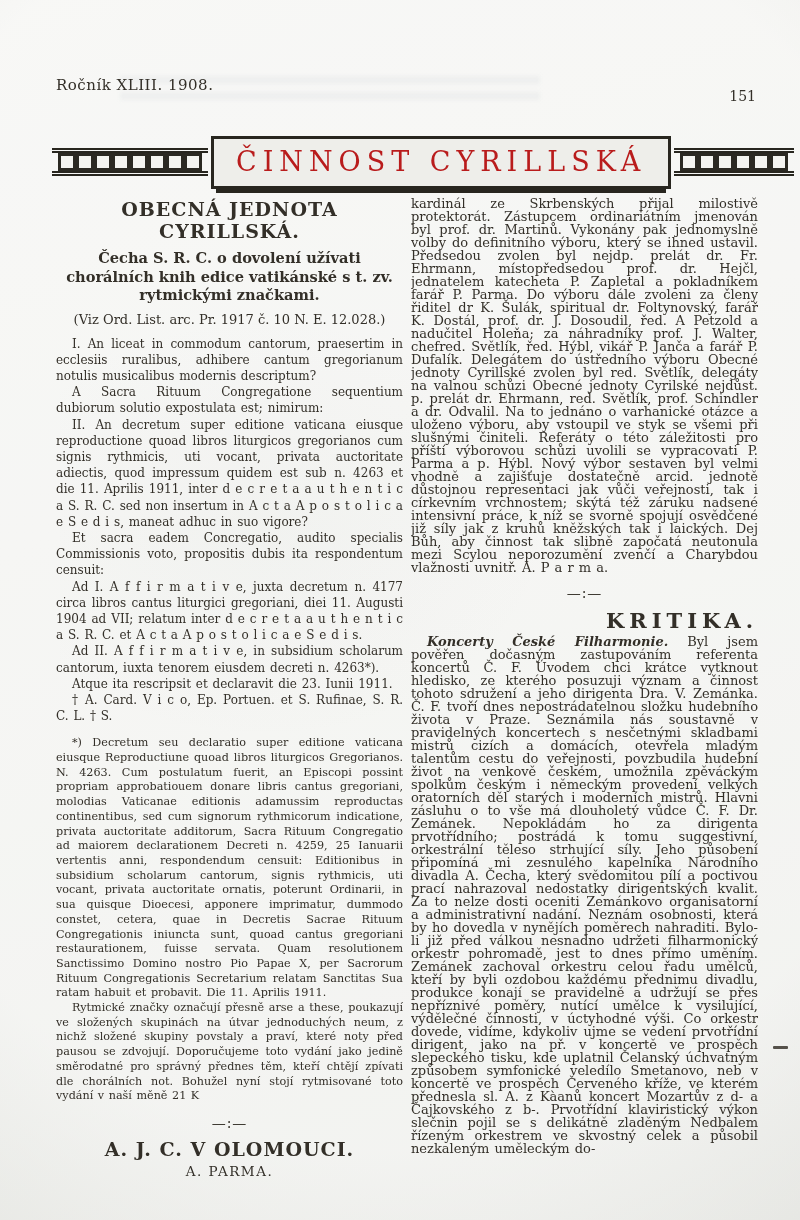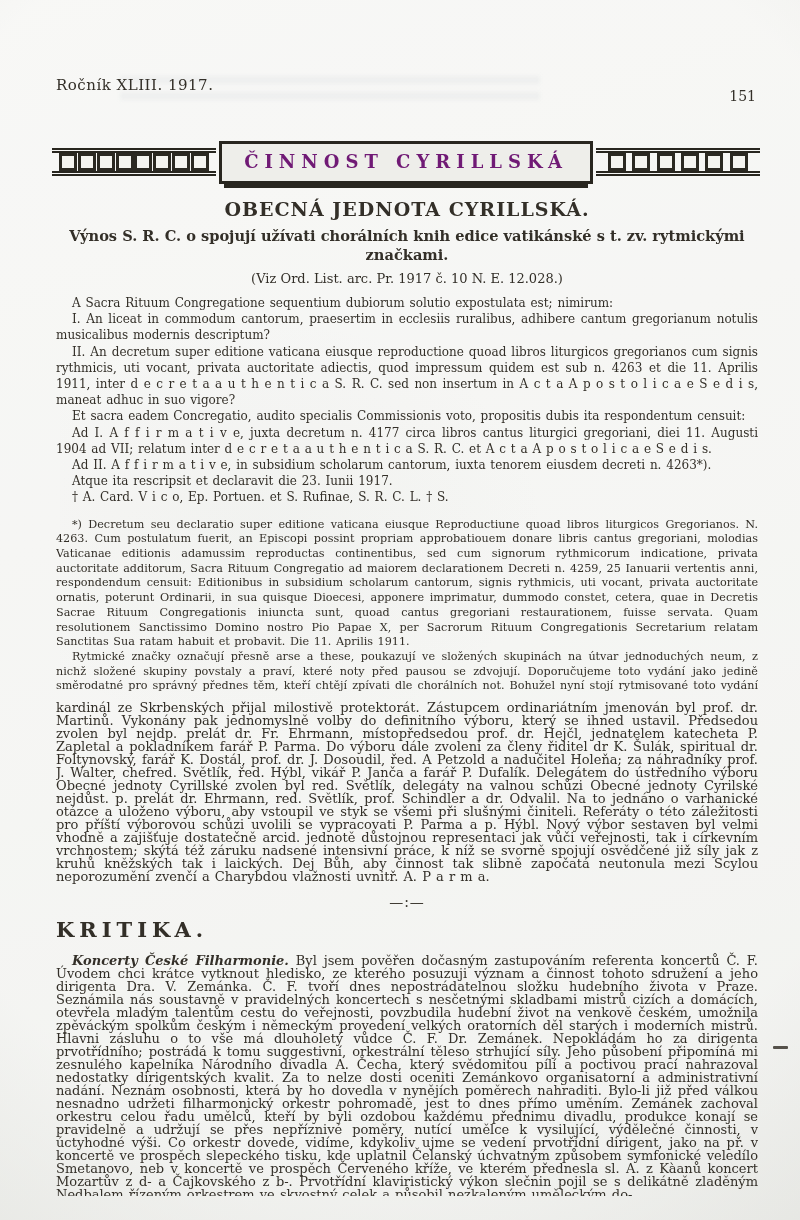--- a/index.html
+++ b/index.html
@@ -20,49 +20,49 @@
   .top-header{position:absolute;left:56px;right:44px;top:76px;display:flex;justify-content:space-between;align-items:flex-start;}
   .volume{font-size:15px;letter-spacing:.5px;}
   .pageno{font-size:14px;margin-top:12px;}
   
   .banner{position:absolute;left:52px;right:40px;top:134px;display:flex;align-items:center;height:56px;}
   .strip{flex:1;align-self:center;border-top:5px double #28261f;border-bottom:5px double #28261f;
     height:28px;display:flex;align-items:center;justify-content:space-evenly;padding:0 6px;box-sizing:border-box;}
   .sq{width:12px;height:12px;border:3px solid #2b2922;background:#f4f4f0;display:inline-block;}
   .title-box{border:3px solid #28261f;background:#eeeeea;padding:7px 22px 9px;margin:0 3px;
     box-shadow:0 9px 0 -5px #28261f;position:relative;z-index:2;}
-  .banner-title{font-size:18px;font-weight:bold;letter-spacing:6px;white-space:nowrap;color:#701a75;}
+  .banner-title{font-size:27px;font-weight:normal;letter-spacing:6px;white-space:nowrap;color:#b91c1c;}
   
-  .columns{position:absolute;left:56px;right:42px;top:197px;bottom:24px;display:flex;gap:8px;flex-direction:column;}
+  .columns{position:absolute;left:56px;right:42px;top:197px;bottom:24px;display:flex;gap:8px;}
   .col{flex:1;min-width:0;overflow:hidden;}
   .para{margin:0;text-align:justify;font-size:12px;line-height:16.2px;text-indent:16px;
     word-spacing:1px;}
   .para.noindent{text-indent:0;}
   .col-right .para{font-size:13px;line-height:13px;}
   .footnote{margin-top:12px;}
   .footnote .para{font-size:11.2px;line-height:14.7px;}
   .a1-title{font-size:19px;font-weight:bold;text-align:center;margin:1px 0 7px;letter-spacing:1px;}
   .a1-subtitle{font-size:14.6px;font-weight:bold;text-align:center;line-height:18.5px;margin:0 0 7px;}
   .a1-ref{font-size:13px;text-align:center;margin:0 0 9px;}
   .divider{text-align:center;font-size:14px;letter-spacing:1px;margin:11px 0 7px;color:#3a362e;}
   .a2-title{font-size:19px;font-weight:bold;text-align:center;letter-spacing:1px;margin:4px 0 3px;}
   .a2-byline{font-size:13.5px;text-align:center;letter-spacing:1.5px;margin:0 0 8px;}
-  .kritika-title{font-size:21px;font-weight:bold;text-align:left;letter-spacing:5px;margin:6px 0 12px;}
+  .kritika-title{font-size:21px;font-weight:bold;text-align:right;letter-spacing:5px;margin:6px 0 2px;}
   .lead{font-weight:bold;font-style:italic;}
   .margin-mark{position:absolute;right:12px;top:1046px;width:15px;height:3px;background:#55514a;border-radius:1px;}
 </style>
 </head>
 <body>
 
 <div class="page">
   <div class="smudge s1"></div>
   <div class="smudge s2"></div>
 
   <div class="top-header">
-    <span class="volume">Ročník XLIII. 1917.</span>
+    <span class="volume">Ročník XLIII. 1908.</span>
     <span class="pageno">151</span>
   </div>
 
   <div class="banner">
     <div class="strip">
         <span class="sq"></span>
         <span class="sq"></span>
         <span class="sq"></span>
         <span class="sq"></span>
         <span class="sq"></span>
@@ -80,42 +80,43 @@
         <span class="sq"></span>
         <span class="sq"></span>
         <span class="sq"></span>
       </div>
   </div>
 
   <div class="columns">
 
     <div class="col col-left">
       <h1 class="a1-title">OBECNÁ JEDNOTA CYRILLSKÁ.</h1>
-      <h2 class="a1-subtitle">Výnos S. R. C. o spojují užívati chorálních knih edice vatikánské s t. zv. rytmickými značkami.</h2>
+      <h2 class="a1-subtitle">Čecha S. R. C. o dovolení užívati chorálních knih edice vatikánské s t. zv. rytmickými značkami.</h2>
       <p class="a1-ref">(Viz Ord. List. arc. Pr. 1917 č. 10 N. E. 12.028.)</p>
 
       <div>
+          <p class="para">I. An liceat in commodum cantorum, praesertim in ecclesiis ruralibus, adhibere cantum gregorianum notulis musicalibus modernis descriptum?</p>
           <p class="para">A Sacra Rituum Congregatione sequentium dubiorum solutio expostulata est; nimirum:</p>
-          <p class="para">I. An liceat in commodum cantorum, praesertim in ecclesiis ruralibus, adhibere cantum gregorianum notulis musicalibus modernis descriptum?</p>
           <p class="para">II. An decretum super editione vaticana eiusque reproductione quoad libros liturgicos gregorianos cum signis rythmicis, uti vocant, privata auctoritate adiectis, quod impressum quidem est sub n. 4263 et die 11. Aprilis 1911, inter d e c r e t a  a u t h e n t i c a  S. R. C. sed non insertum in A c t a  A p o s t o l i c a e  S e d i s, maneat adhuc in suo vigore?</p>
           <p class="para">Et sacra eadem Concregatio, audito specialis Commissionis voto, propositis dubis ita respondentum censuit:</p>
           <p class="para">Ad I. A f f i r m a t i v e,  juxta decretum n. 4177 circa libros cantus liturgici gregoriani, diei 11. Augusti 1904 ad VII; relatum inter d e c r e t a  a u t h e n t i c a  S. R. C. et A c t a  A p o s t o l i c a e  S e d i s.</p>
           <p class="para">Ad II. A f f i r m a t i v e,  in subsidium scholarum cantorum, iuxta tenorem eiusdem decreti n. 4263*).</p>
-          <p class="para">Atque ita rescripsit et declaravit die 23. Iunii 1917.</p>
+          <p class="para">Atque ita rescripsit et declaravit die 23. Iunii 1911.</p>
           <p class="para">† A. Card. V i c o,  Ep. Portuen. et S. Rufinae, S. R. C. L. † S.</p>
         </div>
 
       <div class="footnote">
           <p class="para">*) Decretum seu declaratio super editione vaticana eiusque Reproductiune quoad libros liturgicos Gregorianos. N. 4263. Cum postulatum fuerit, an Episcopi possint propriam approbatiouem donare libris cantus gregoriani, molodias Vaticanae editionis adamussim reproductas continentibus, sed cum signorum rythmicorum indicatione, privata auctoritate additorum, Sacra Rituum Congregatio ad maiorem declarationem Decreti n. 4259, 25 Ianuarii vertentis anni, respondendum censuit: Editionibus in subsidium scholarum cantorum, signis rythmicis, uti vocant, privata auctoritate ornatis, poterunt Ordinarii, in sua quisque Dioecesi, apponere imprimatur, dummodo constet, cetera, quae in Decretis Sacrae Rituum Congregationis iniuncta sunt, quoad cantus gregoriani restaurationem, fuisse servata. Quam resolutionem Sanctissimo Domino nostro Pio Papae X, per Sacrorum Rituum Congregationis Secretarium relatam Sanctitas Sua ratam habuit et probavit. Die 11. Aprilis 1911.</p>
           <p class="para">Rytmické značky označují přesně arse a these, poukazují ve složených skupinách na útvar jednoduchých neum, z nichž složené skupiny povstaly a praví, které noty před pausou se zdvojují. Doporučujeme toto vydání jako jedině směrodatné pro správný přednes těm, kteří chtějí zpívati dle chorálních not. Bohužel nyní stojí rytmisované toto vydání v naší měně 21 K</p>
         </div>
 
       <div class="divider">—:—</div>
 
       <h2 class="a2-title">A. J. C. V OLOMOUCI.</h2>
+      <p class="a2-byline">A. PARMA.</p>
 
     </div>
 
     <div class="col col-right">
       <div>
           <p class="para noindent">kardinál ze Skrbenských přijal milostivě protektorát. Zástupcem ordinariátním jmenován byl prof. dr. Martinů. Vykonány pak jednomyslně volby do definitního výboru, který se ihned ustavil. Předsedou zvolen byl nejdp. prelát dr. Fr. Ehrmann, místopředsedou prof. dr. Hejčl, jednatelem katecheta P. Zapletal a pokladníkem farář P. Parma. Do výboru dále zvoleni za členy řiditel dr K. Šulák, spiritual dr. Foltynovský, farář K. Dostál, prof. dr. J. Dosoudil, řed. A Petzold a nadučitel Holeňa; za náhradníky prof. J. Walter, chefred. Světlík, řed. Hýbl, vikář P. Janča a farář P. Dufalík. Delegátem do ústředního výboru Obecné jednoty Cyrillské zvolen byl red. Světlík, delegáty na valnou schůzi Obecné jednoty Cyrilské nejdůst. p. prelát dr. Ehrmann, red. Světlík, prof. Schindler a dr. Odvalil. Na to jednáno o varhanické otázce a uloženo výboru, aby vstoupil ve styk se všemi při slušnými činiteli. Referáty o této záležitosti pro příští výborovou schůzi uvolili se vypracovati P. Parma a p. Hýbl. Nový výbor sestaven byl velmi vhodně a zajišťuje dostatečně arcid. jednotě důstojnou representaci jak vůči veřejnosti, tak i církevním vrchnostem; skýtá též záruku nadsené intensivní práce, k níž se svorně spojují osvědčené již síly jak z kruhů kněžských tak i laických. Dej Bůh, aby činnost tak slibně započatá neutonula mezi Scylou neporozumění zvenčí a Charybdou vlažnosti uvnitř.   A. P a r m a.</p>
         </div>
 
       <div class="divider">—:—</div>
 

